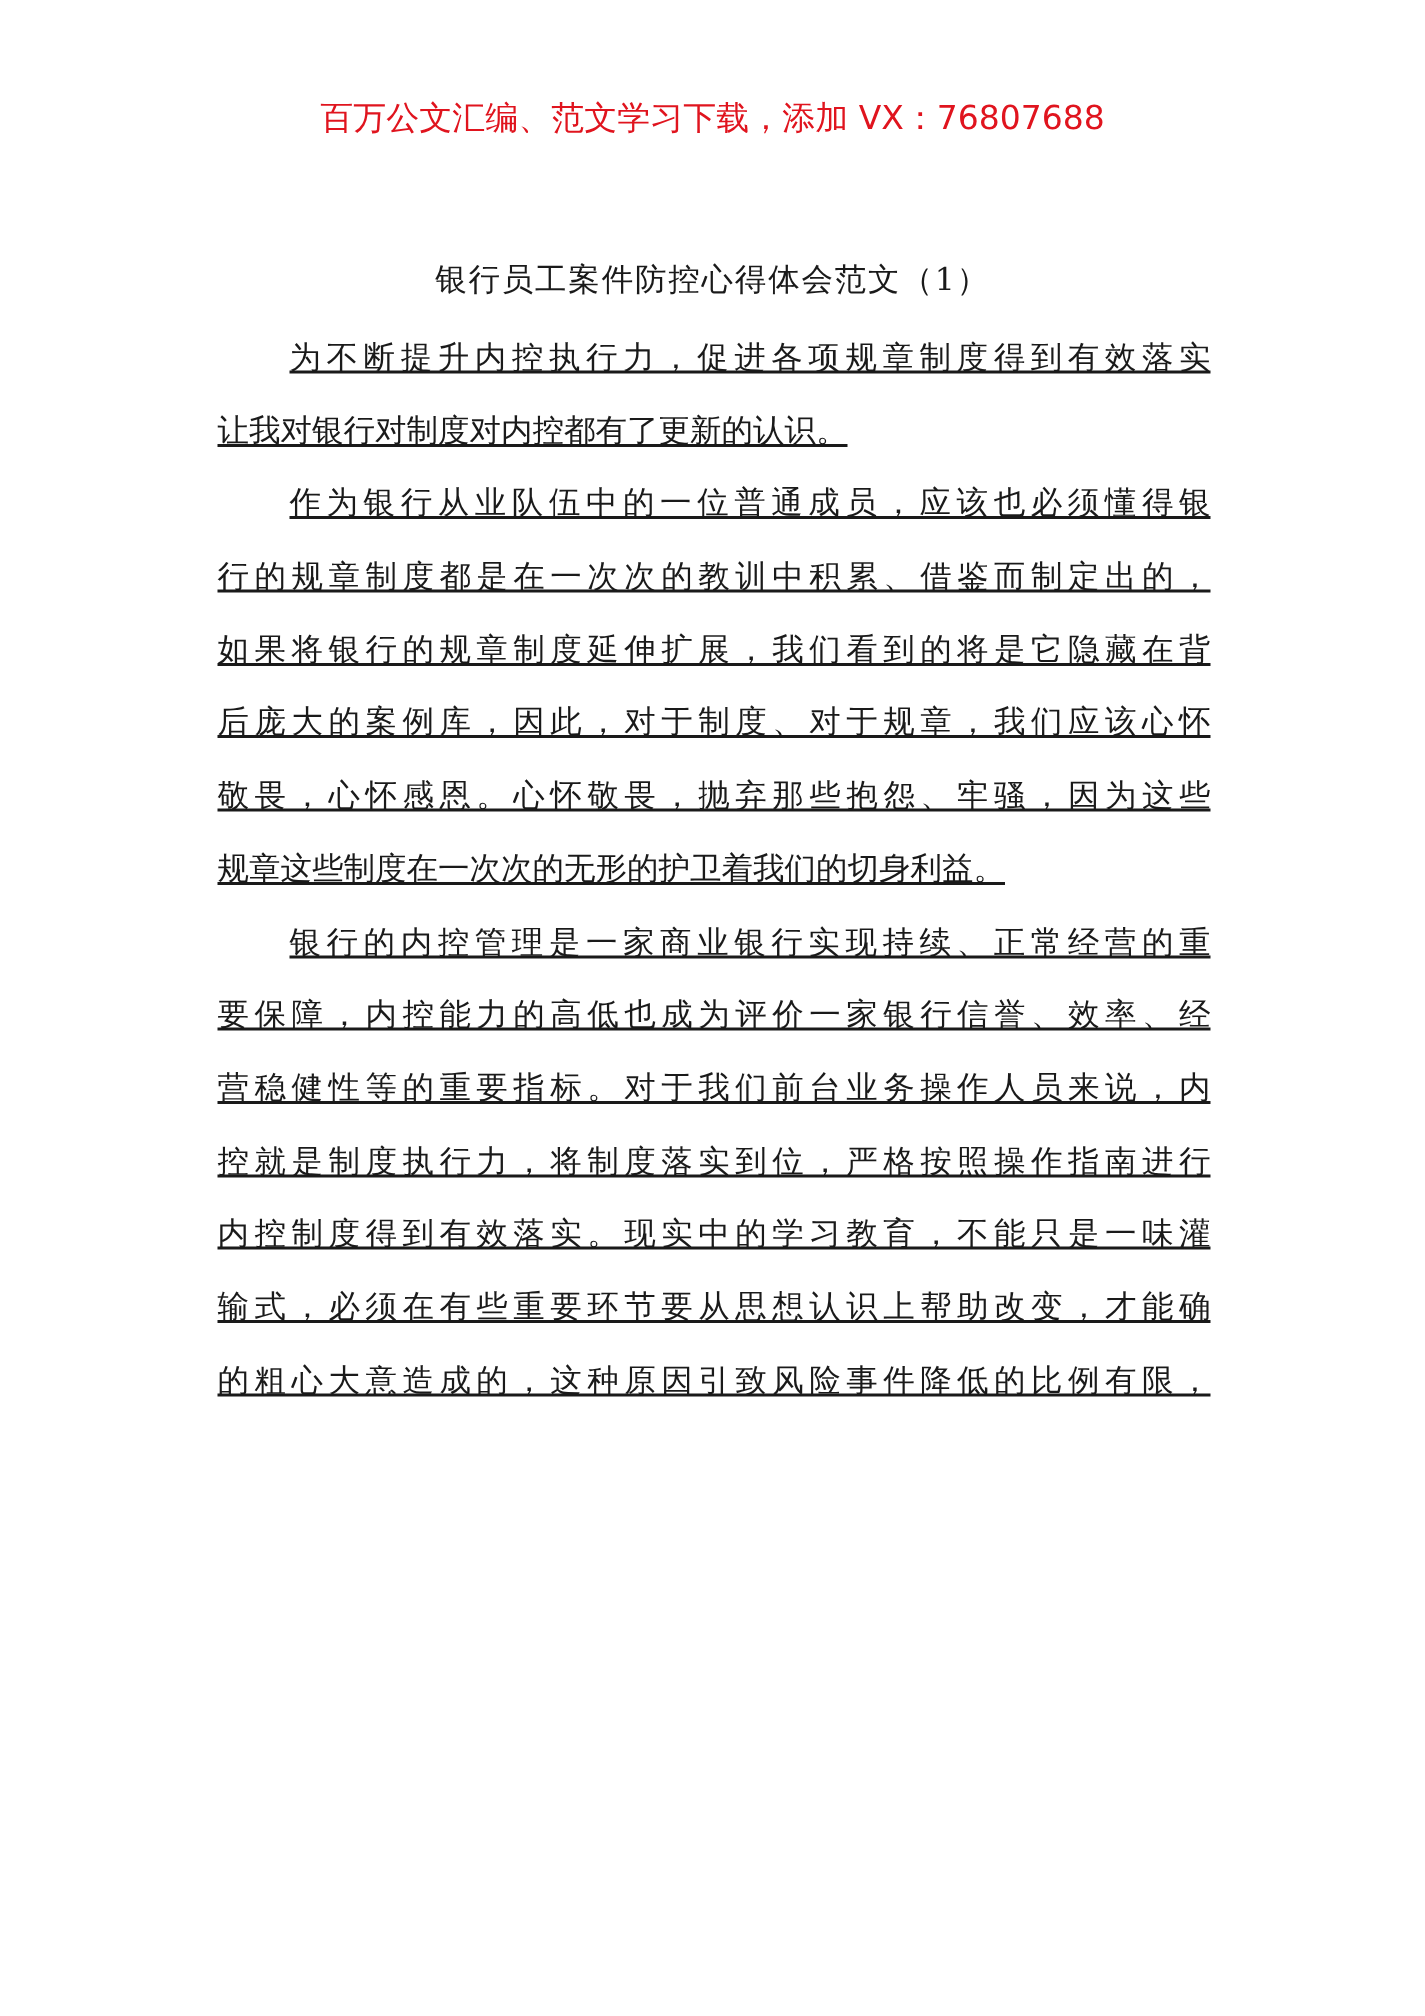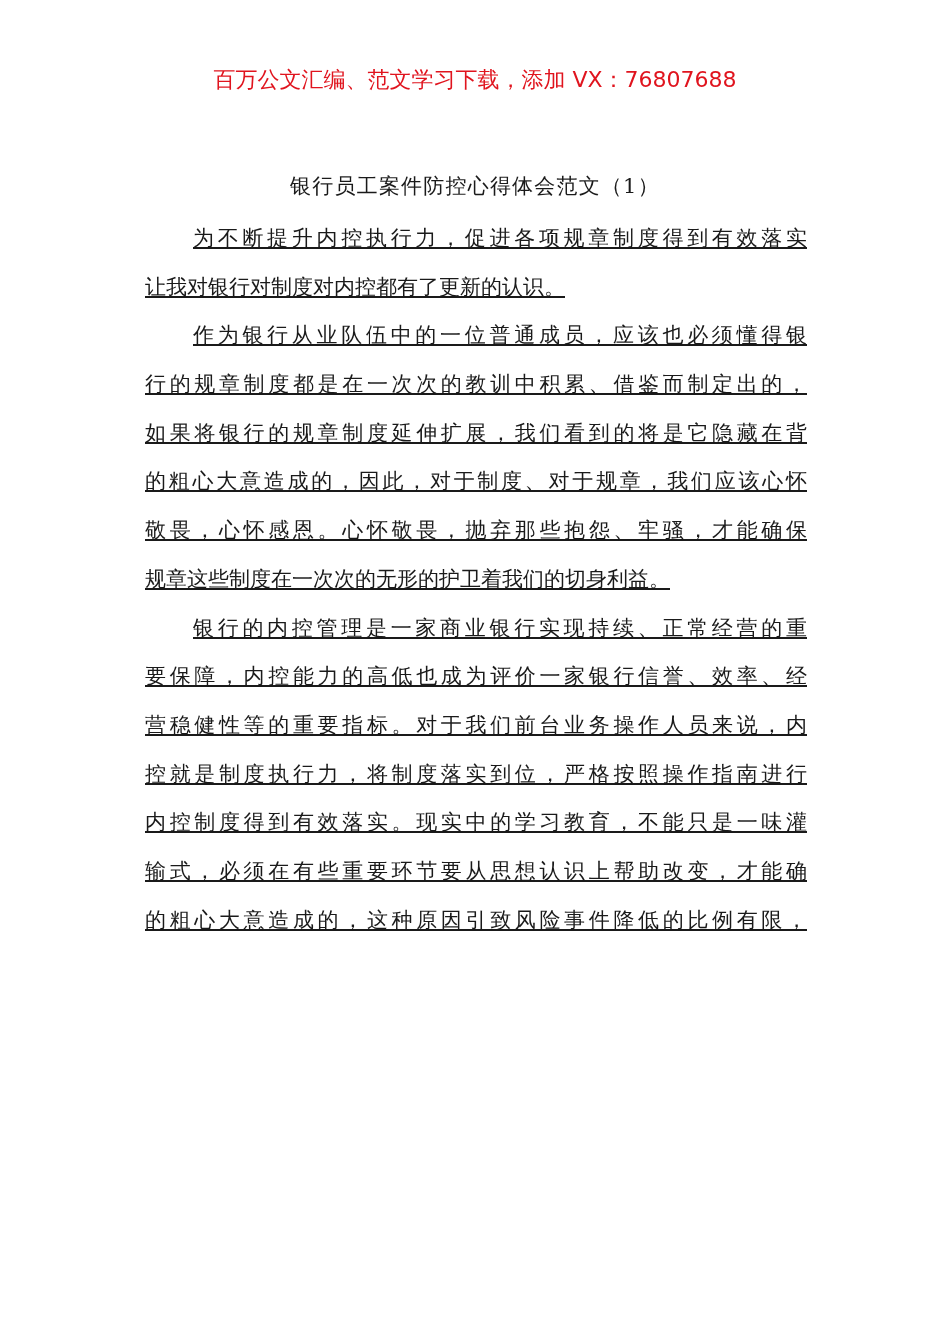--- a/index.html
+++ b/index.html
@@ -84,22 +84,22 @@
 
     <div>
       <span class="line indent">为不断提升内控执行力，促进各项规章制度得到有效落实</span>
       <span class="line last">让我对银行对制度对内控都有了更新的认识。</span>
     </div>
 
     <div>
       <span class="line indent">作为银行从业队伍中的一位普通成员，应该也必须懂得银</span>
       <span class="line">行的规章制度都是在一次次的教训中积累、借鉴而制定出的，</span>
       <span class="line">如果将银行的规章制度延伸扩展，我们看到的将是它隐藏在背</span>
-      <span class="line">的粗心大意造成的，因此，对于制度、对于规章，我们应该心怀</span>
-      <span class="line">敬畏，心怀感恩。心怀敬畏，抛弃那些抱怨、牢骚，才能确保</span>
+      <span class="line">后庞大的案例库，因此，对于制度、对于规章，我们应该心怀</span>
+      <span class="line">敬畏，心怀感恩。心怀敬畏，抛弃那些抱怨、牢骚，因为这些</span>
       <span class="line last">规章这些制度在一次次的无形的护卫着我们的切身利益。</span>
     </div>
 
     <div>
       <span class="line indent">银行的内控管理是一家商业银行实现持续、正常经营的重</span>
       <span class="line">要保障，内控能力的高低也成为评价一家银行信誉、效率、经</span>
       <span class="line">营稳健性等的重要指标。对于我们前台业务操作人员来说，内</span>
       <span class="line">控就是制度执行力，将制度落实到位，严格按照操作指南进行</span>
       <span class="line">内控制度得到有效落实。现实中的学习教育，不能只是一味灌</span>
       <span class="line">输式，必须在有些重要环节要从思想认识上帮助改变，才能确</span>

